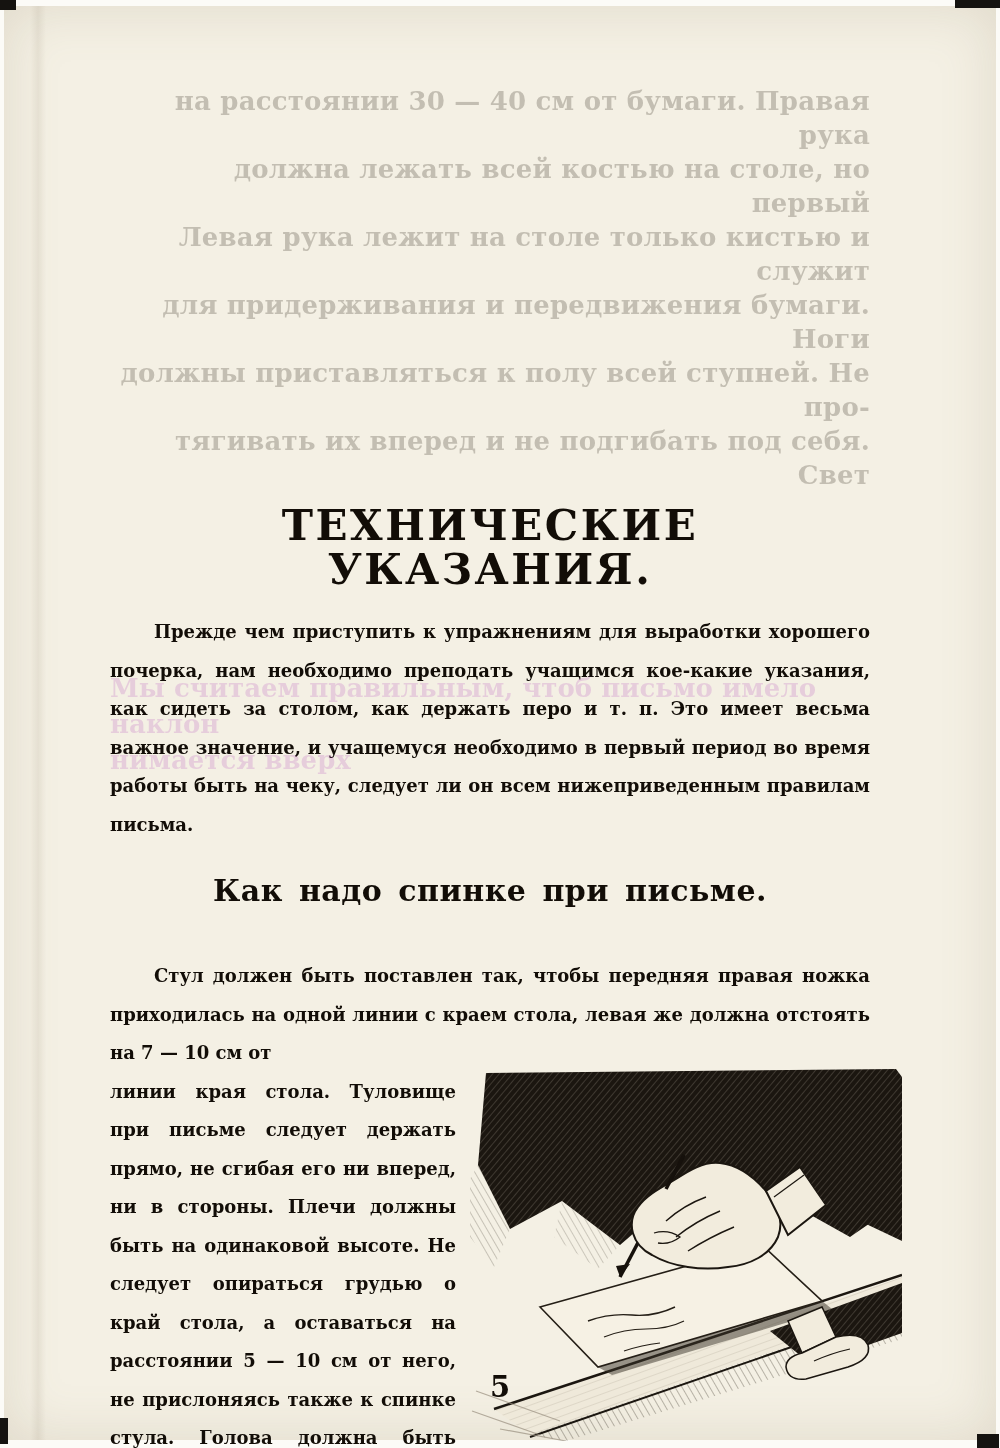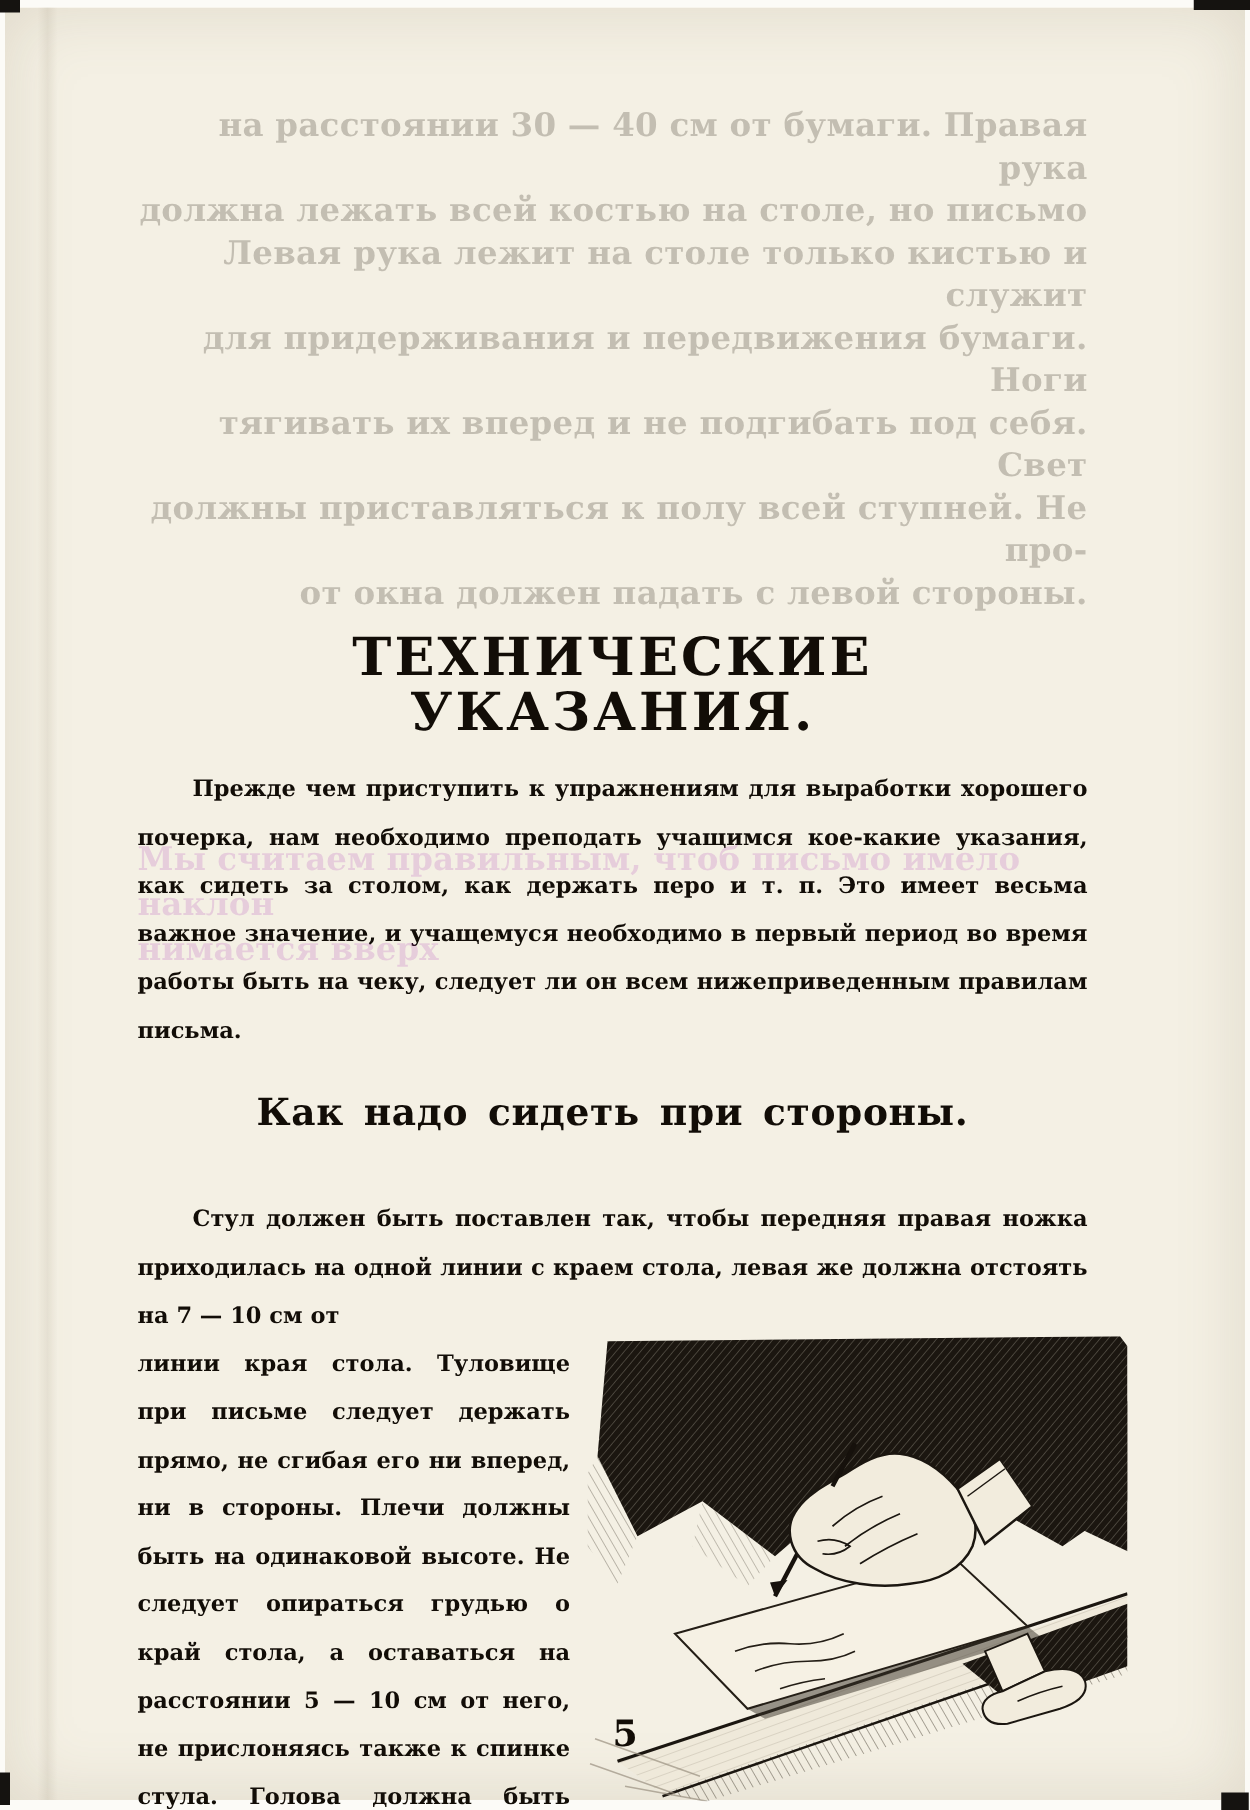--- a/index.html
+++ b/index.html
@@ -76,38 +76,37 @@
 </style>
 </head>
 <body>
 
 <div class="scan">
   <div class="paper">
     <div class="content">
 
       <div class="bleed-top">
         <div>на расстоянии 30 — 40 см от бумаги.  Правая рука</div>
-        <div>должна лежать всей костью на столе, но письмо</div>
+        <div>должна лежать всей костью на столе, но первый</div>
         <div>Левая рука лежит на столе только кистью и служит</div>
         <div>для придерживания и передвижения бумаги.  Ноги</div>
+        <div>должны приставляться к полу всей ступней.  Не про-</div>
         <div>тягивать их вперед и не подгибать под себя.  Свет</div>
-        <div>должны приставляться к полу всей ступней.  Не про-</div>
-        <div>от окна должен падать с левой стороны.</div>
       </div>
 
       <div class="bleed-mid">
         <div>Мы считаем правильным, чтоб письмо имело наклон</div>
         <div>нимается вверх</div>
       </div>
 
       <h1 class="title">ТЕХНИЧЕСКИЕ УКАЗАНИЯ.</h1>
 
       <p class="bodytext para indent p1">Прежде чем приступить к упражнениям для выработки хорошего почерка, нам необходимо преподать учащимся кое-какие указания, как сидеть за столом, как держать перо и т. п.  Это имеет весьма важное значение, и учащемуся необходимо в первый период во время работы быть на чеку, следует ли он всем нижеприведенным правилам письма.</p>
 
-      <h2 class="subhead">Как надо сидеть при стороны.</h2>
+      <h2 class="subhead">Как надо спинке при письме.</h2>
 
       <p class="bodytext para indent p2a">Стул должен быть поставлен так, чтобы передняя правая ножка приходилась на одной линии с краем стола, левая же должна отстоять на 7 — 10 см от</p>
 
       <div class="wrapblock">
         <div class="illustration">
           <svg viewBox="0 0 432 372" width="432" height="372" aria-hidden="true">
             <defs>
               <pattern id="dk" width="5" height="5" patternUnits="userSpaceOnUse" patternTransform="rotate(40)">
                 <rect width="5" height="5" fill="#1b1610"></rect>
                 <line x1="0" y1="0" x2="0" y2="5" stroke="#efe9da" stroke-width="1" opacity="0.33"></line>

